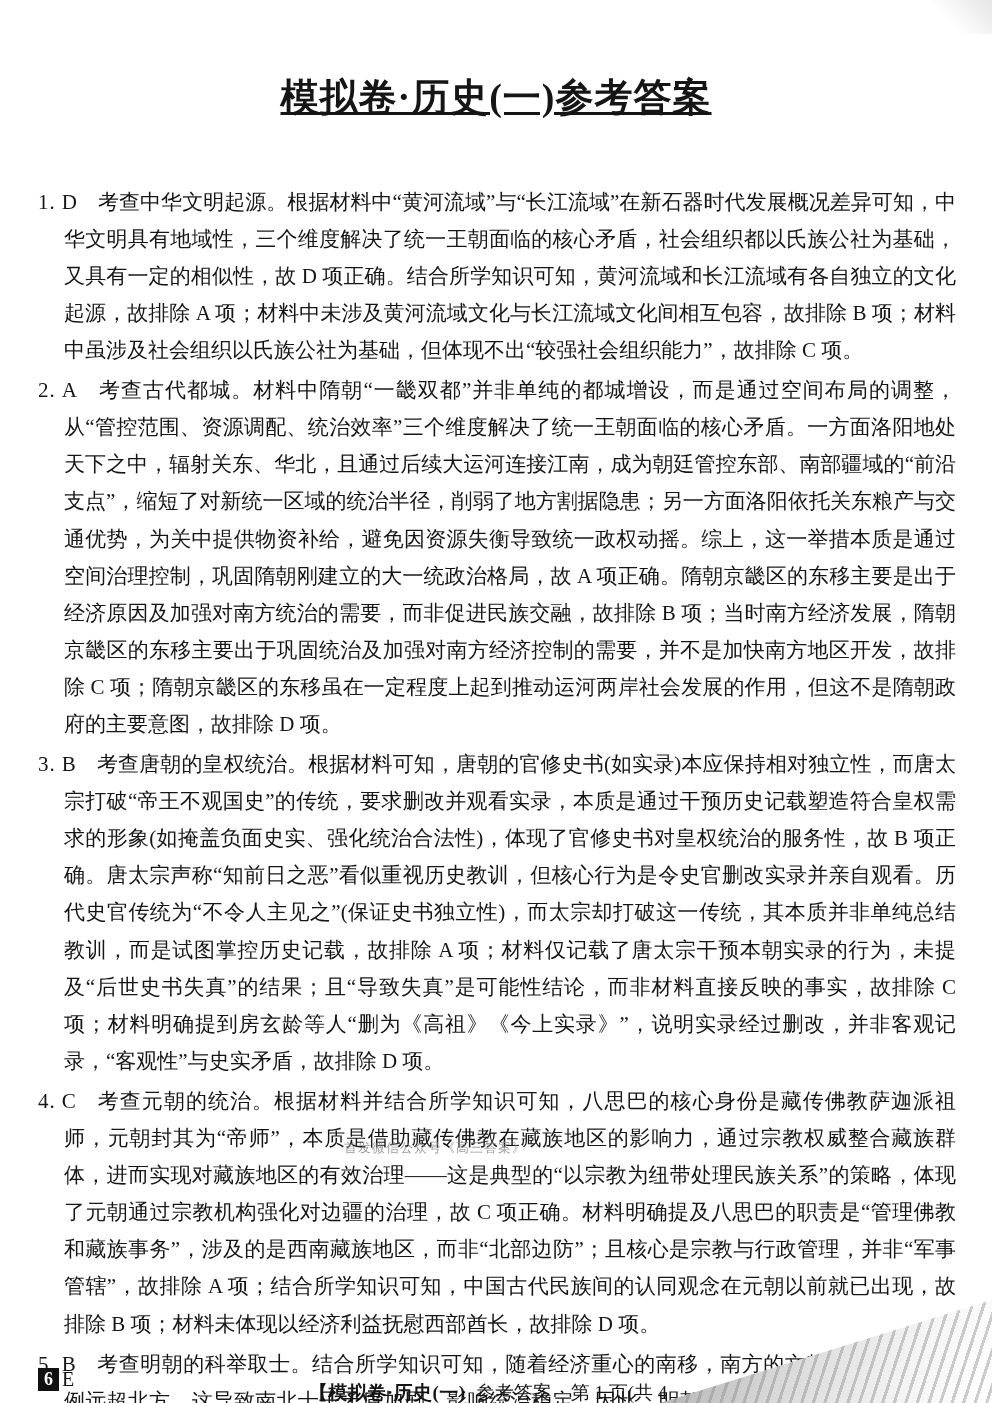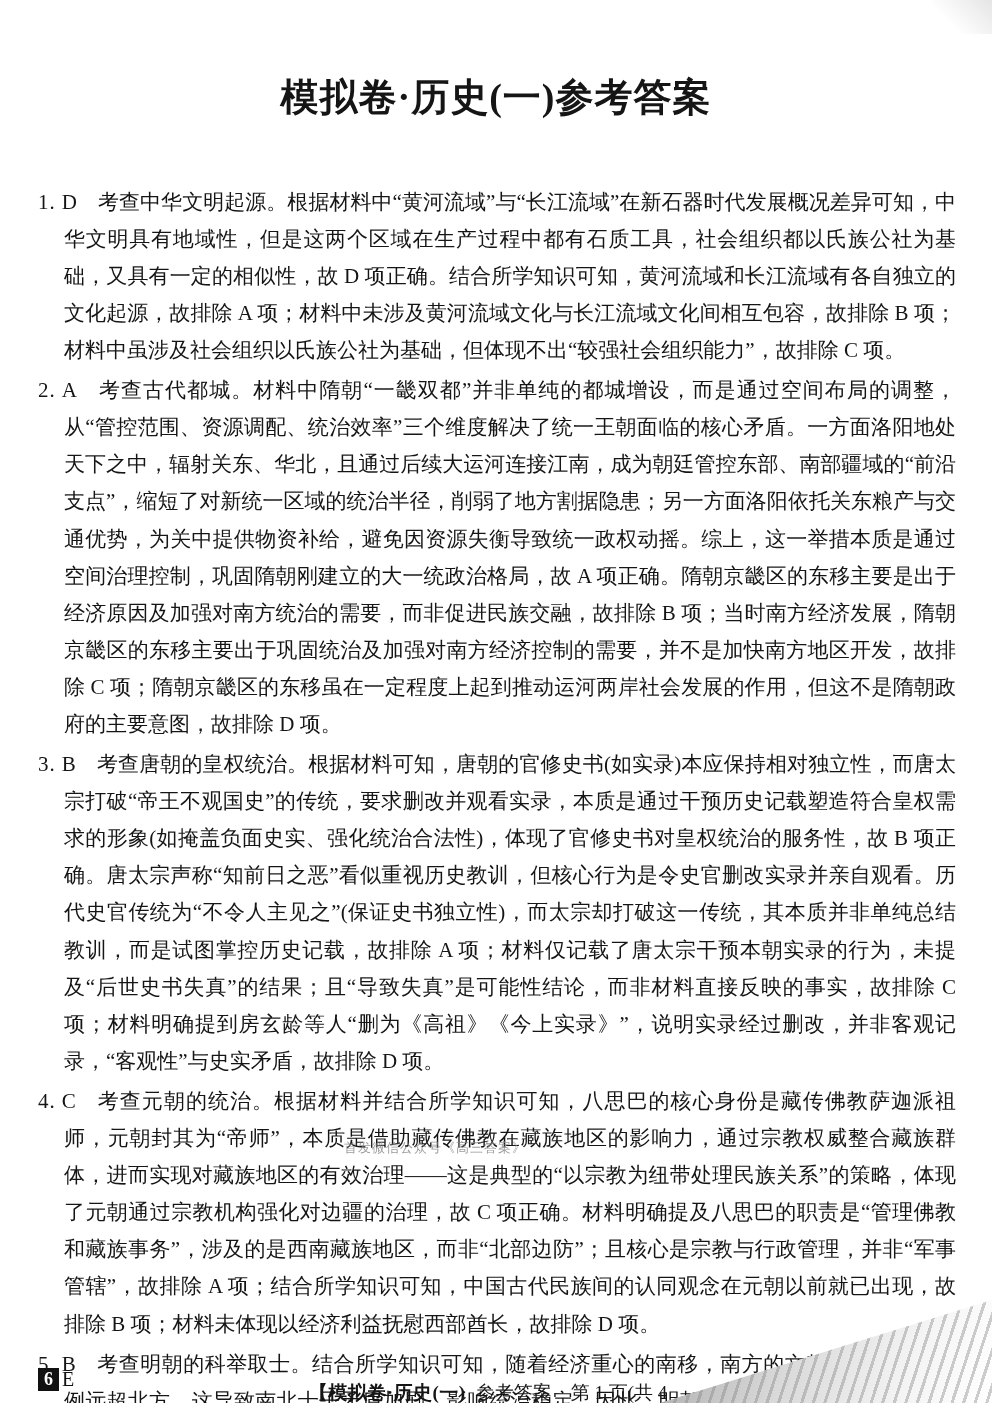--- a/index.html
+++ b/index.html
@@ -12,20 +12,21 @@
     overflow:hidden;
   }
   .page{position:absolute;inset:0;}
   .title{
     margin:76px 0 0 0;
     text-align:center;
     font-size:38px;
     font-weight:bold;
     letter-spacing:1px;
     line-height:1.15;
+    text-decoration:underline;
   }
   .answers{
     margin:64px 36px 0 38px;
   }
   p.answer{
     font-size:21px;
     line-height:37.1px;
     text-align:justify;
     margin:0 0 3px 0;
     padding-left:26px;
@@ -89,21 +90,21 @@
 </head>
 <body>
 
 <div class="page">
 
   <h1 class="title">模拟卷·历史(一)参考答案</h1>
 
   <div class="answers">
 
     <p class="answer">
-      <span class="num">1.</span><span class="choice">D</span><span>考查中华文明起源。根据材料中“黄河流域”与“长江流域”在新石器时代发展概况差异可知，中华文明具有地域性，但是这两个区域在生产过程中都有石质工具，社会组织都以氏族公社为基础，又具有一定的相似性，故 D 项正确。结合所学知识可知，黄河流域和长江流域有各自独立的文化起源，故排除 A 项；材料中未涉及黄河流域文化与长江流域文化间相互包容，故排除 B 项；材料中虽涉及社会组织以氏族公社为基础，但体现不出“较强社会组织能力”，故排除 C 项。</span>
+      <span class="num">1.</span><span class="choice">D</span><span>考查中华文明起源。根据材料中“黄河流域”与“长江流域”在新石器时代发展概况差异可知，中华文明具有地域性，三个维度解决了统一王朝面临的核心矛盾，社会组织都以氏族公社为基础，又具有一定的相似性，故 D 项正确。结合所学知识可知，黄河流域和长江流域有各自独立的文化起源，故排除 A 项；材料中未涉及黄河流域文化与长江流域文化间相互包容，故排除 B 项；材料中虽涉及社会组织以氏族公社为基础，但体现不出“较强社会组织能力”，故排除 C 项。</span>
     </p>
 
     <p class="answer">
       <span class="num">2.</span><span class="choice">A</span><span>考查古代都城。材料中隋朝“一畿双都”并非单纯的都城增设，而是通过空间布局的调整，从“管控范围、资源调配、统治效率”三个维度解决了统一王朝面临的核心矛盾。一方面洛阳地处天下之中，辐射关东、华北，且通过后续大运河连接江南，成为朝廷管控东部、南部疆域的“前沿支点”，缩短了对新统一区域的统治半径，削弱了地方割据隐患；另一方面洛阳依托关东粮产与交通优势，为关中提供物资补给，避免因资源失衡导致统一政权动摇。综上，这一举措本质是通过空间治理控制，巩固隋朝刚建立的大一统政治格局，故 A 项正确。隋朝京畿区的东移主要是出于经济原因及加强对南方统治的需要，而非促进民族交融，故排除 B 项；当时南方经济发展，隋朝京畿区的东移主要出于巩固统治及加强对南方经济控制的需要，并不是加快南方地区开发，故排除 C 项；隋朝京畿区的东移虽在一定程度上起到推动运河两岸社会发展的作用，但这不是隋朝政府的主要意图，故排除 D 项。</span>
     </p>
 
     <p class="answer">
       <span class="num">3.</span><span class="choice">B</span><span>考查唐朝的皇权统治。根据材料可知，唐朝的官修史书(如实录)本应保持相对独立性，而唐太宗打破“帝王不观国史”的传统，要求删改并观看实录，本质是通过干预历史记载塑造符合皇权需求的形象(如掩盖负面史实、强化统治合法性)，体现了官修史书对皇权统治的服务性，故 B 项正确。唐太宗声称“知前日之恶”看似重视历史教训，但核心行为是令史官删改实录并亲自观看。历代史官传统为“不令人主见之”(保证史书独立性)，而太宗却打破这一传统，其本质并非单纯总结教训，而是试图掌控历史记载，故排除 A 项；材料仅记载了唐太宗干预本朝实录的行为，未提及“后世史书失真”的结果；且“导致失真”是可能性结论，而非材料直接反映的事实，故排除 C 项；材料明确提到房玄龄等人“删为《高祖》《今上实录》”，说明实录经过删改，并非客观记录，“客观性”与史实矛盾，故排除 D 项。</span>
     </p>
 

